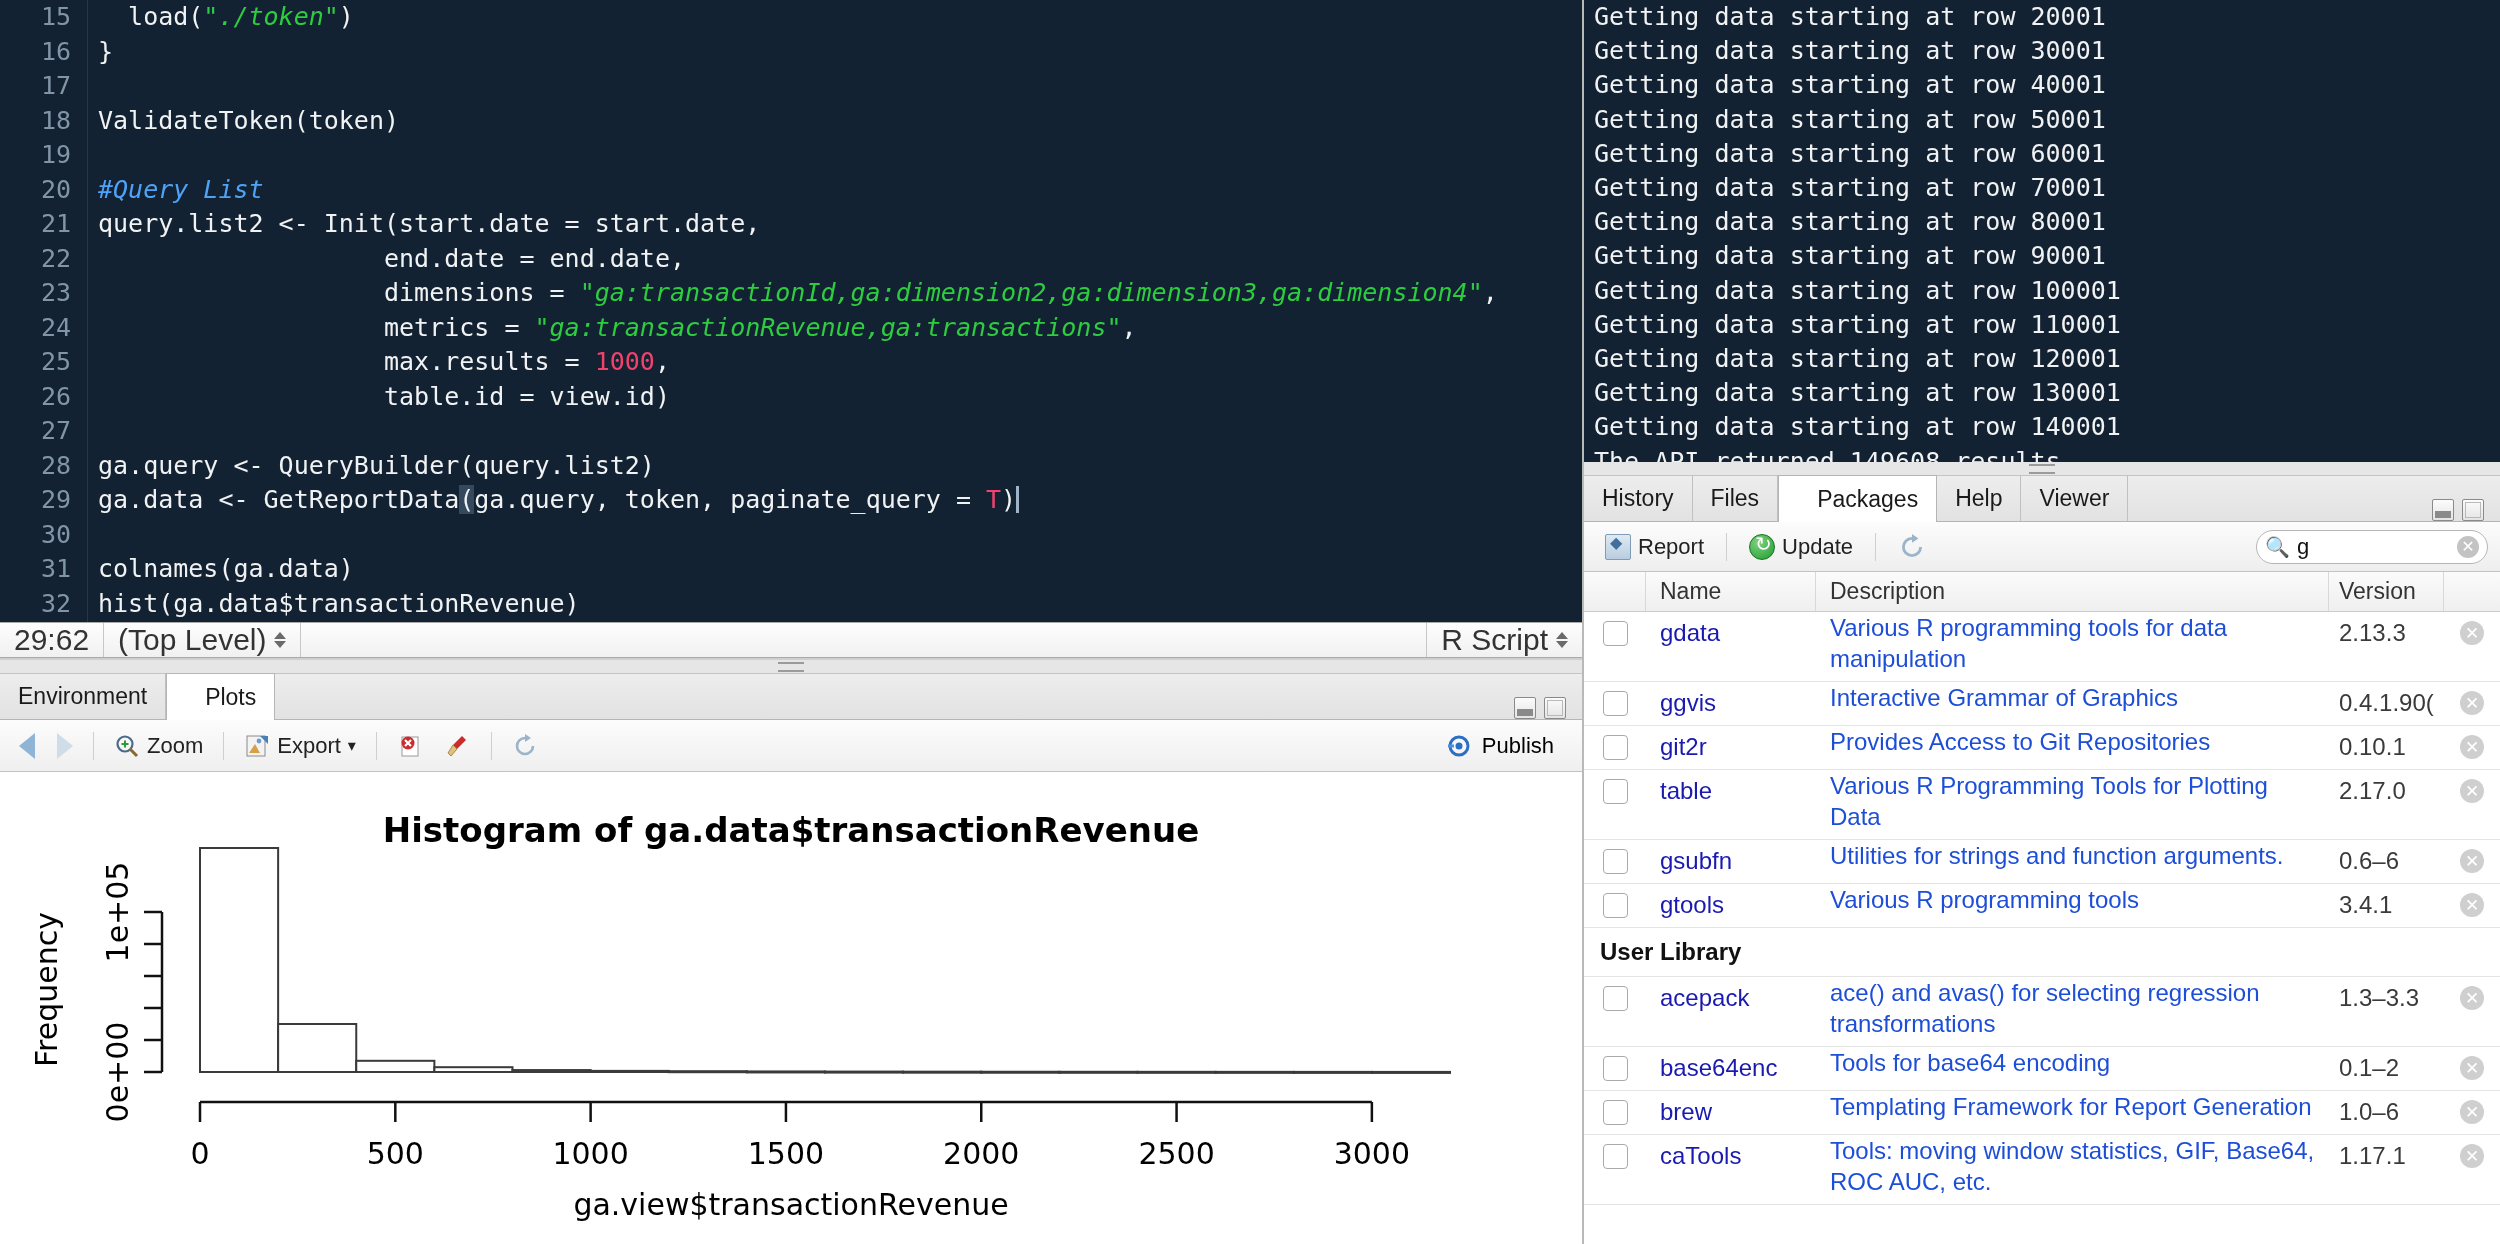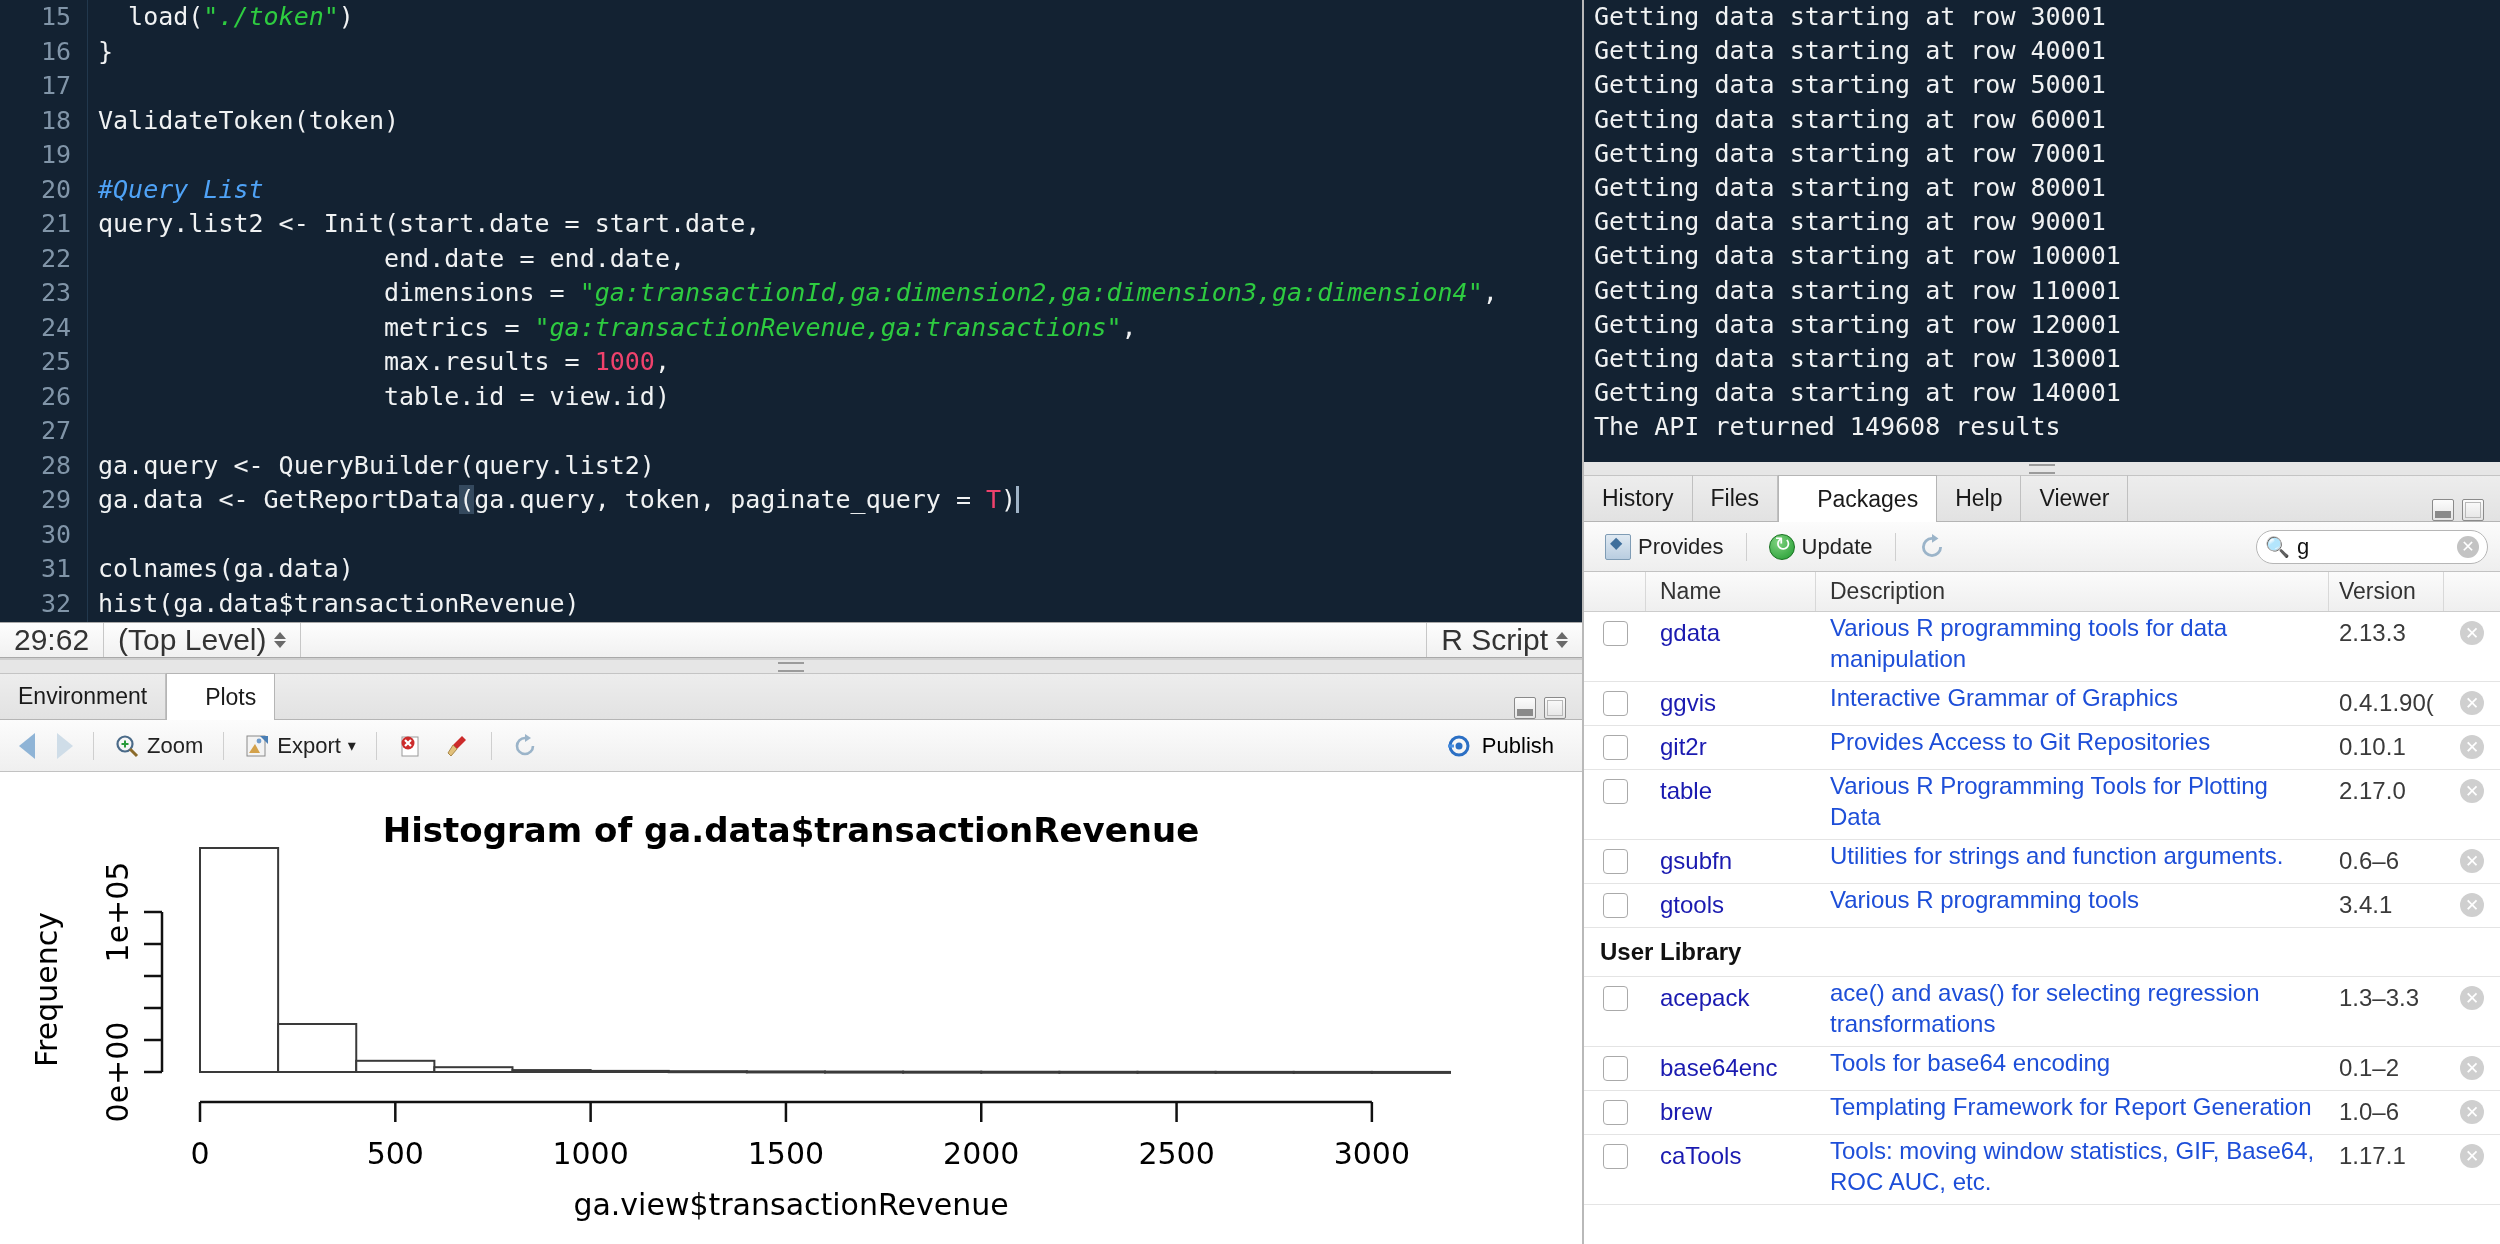--- a/index.html
+++ b/index.html
@@ -509,20 +509,21 @@
             <text x="1371.875" y="392" font-family="&quot;DejaVu Sans&quot;, sans-serif" font-size="30" fill="#000" text-anchor="middle">3000</text>
           </svg>
       </div>
     </div>
   </div>
 
   <div id="right-col">
 
     <div id="console-pane">
       <div id="console-lines">
+          <div class="console-line">Getting data starting at row 20001</div>
           <div class="console-line">Getting data starting at row 30001</div>
           <div class="console-line">Getting data starting at row 40001</div>
           <div class="console-line">Getting data starting at row 50001</div>
           <div class="console-line">Getting data starting at row 60001</div>
           <div class="console-line">Getting data starting at row 70001</div>
           <div class="console-line">Getting data starting at row 80001</div>
           <div class="console-line">Getting data starting at row 90001</div>
           <div class="console-line">Getting data starting at row 100001</div>
           <div class="console-line">Getting data starting at row 110001</div>
           <div class="console-line">Getting data starting at row 120001</div>
@@ -553,21 +554,21 @@
           </div>
           <div class="tabstrip-right">
           <div class="win-min"></div>
           <div class="win-max"></div>
         </div>
       </div>
 
       <div class="pkg-toolbar">
         <div class="tb-btn">
           <span class="install-icon"></span>
-          <span>Provides</span>
+          <span>Report</span>
         </div>
         <div class="tb-sep"></div>
         <div class="tb-btn">
           <span class="update-icon"></span>
           <span>Update</span>
         </div>
         <div class="tb-sep"></div>
         <div class="tb-btn">
           <svg width="28" height="28" viewBox="0 0 26 26">
             <path d="M21 13 A8 8 0 1 1 13 5" fill="none" stroke="#9bb4c9" stroke-width="2.6"></path>

